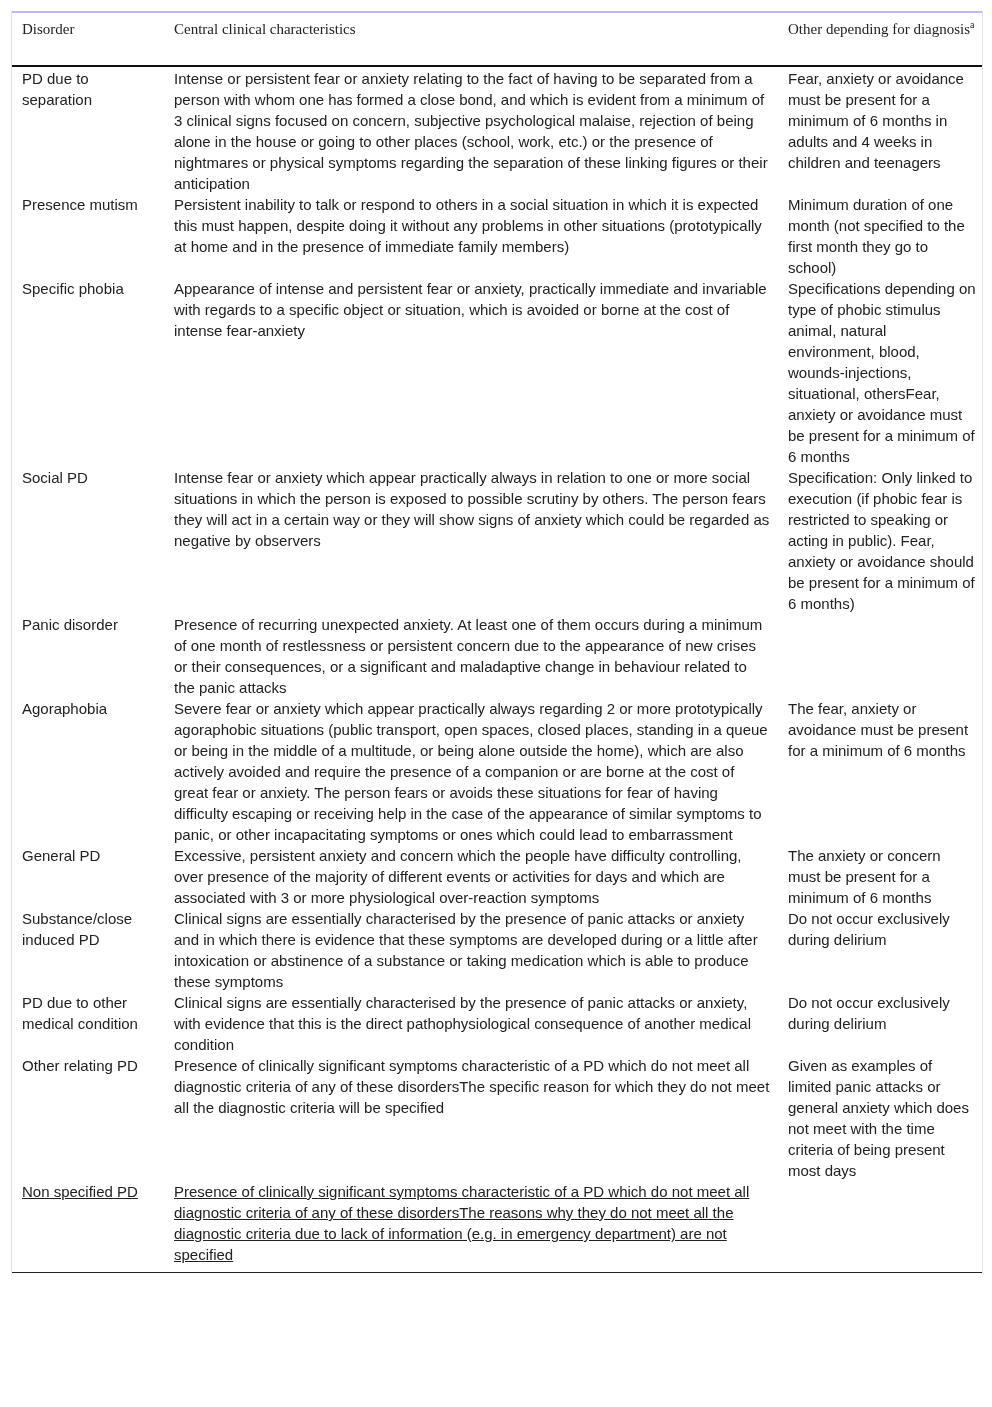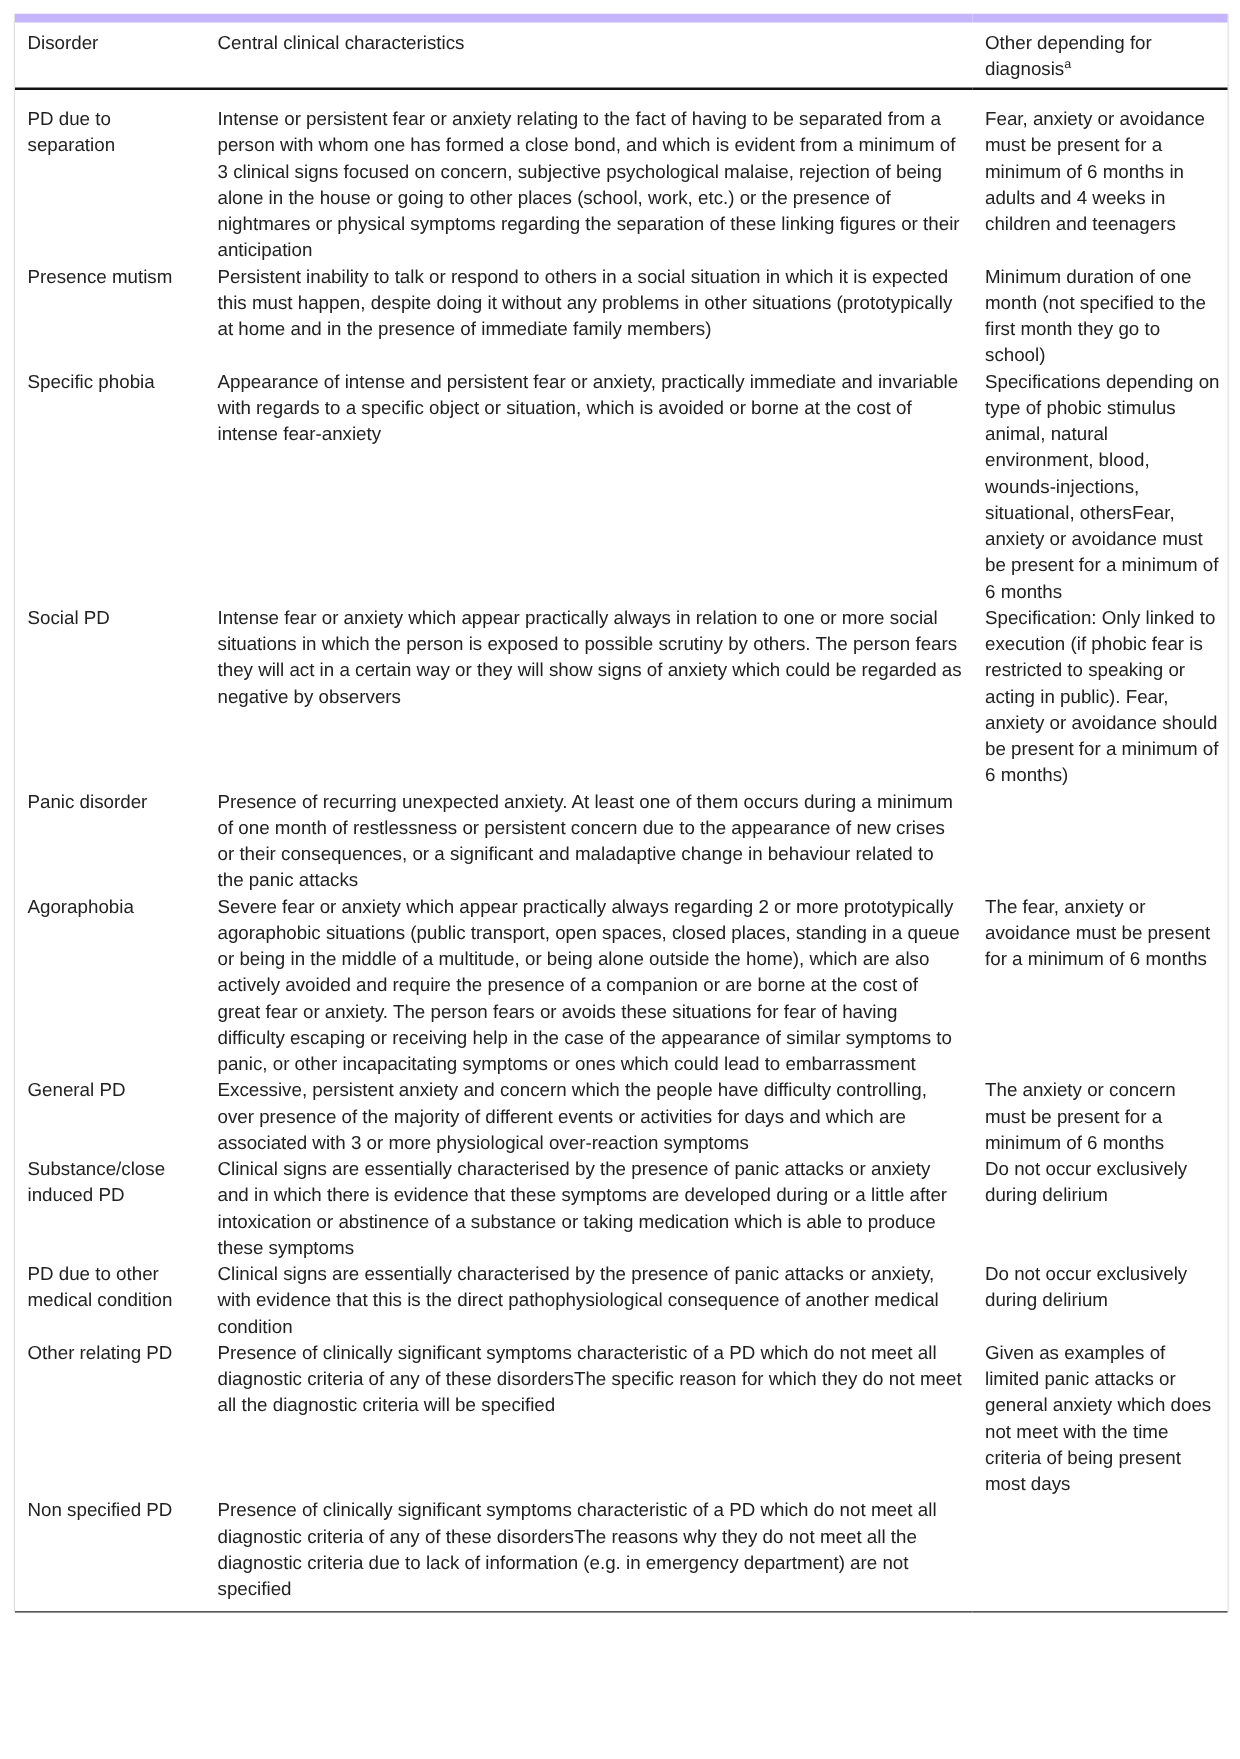--- a/index.html
+++ b/index.html
@@ -26,39 +26,40 @@
     width: 100%;
     border-collapse: collapse;
     table-layout: fixed;
     font-size: 15px;
     line-height: 21px;
   }
   col.c1 { width: 152px; }
   col.c2 { width: 614px; }
   col.c3 { width: 204px; }
   thead tr {
-    border-top: 7px solid #c4b5fd;
+    border-top: 2px solid #c4b5fd;
     border-bottom: 2px solid #111111;
+    font-family: Liberation Serif, serif;
   }
   th {
     font-weight: normal;
     text-align: left;
     vertical-align: top;
     padding: 6px 8px 1px 10px;
     height: 45px;
   }
   td {
     vertical-align: top;
     padding: 0 8px 0 10px;
   }
   th.c3, td.c3 { padding-left: 10px; padding-right: 6px; }
-  tbody tr:first-child td { padding-top: 13px; }
+  tbody tr:first-child td { padding-top: 1px; }
   tbody tr { }
   tbody tr:last-child { border-bottom: 1px solid #222222; }
-  tbody tr:last-child td { padding-bottom: 7px; }
+  tbody tr:last-child td { padding-bottom: 7px; text-decoration: underline; }
   sup { font-size: 10px; line-height: 0; vertical-align: super; }
 </style>
 </head>
 <body>
 
 <div class="table-wrap">
   <table>
     <colgroup>
       <col class="c1">
         <col class="c2">

